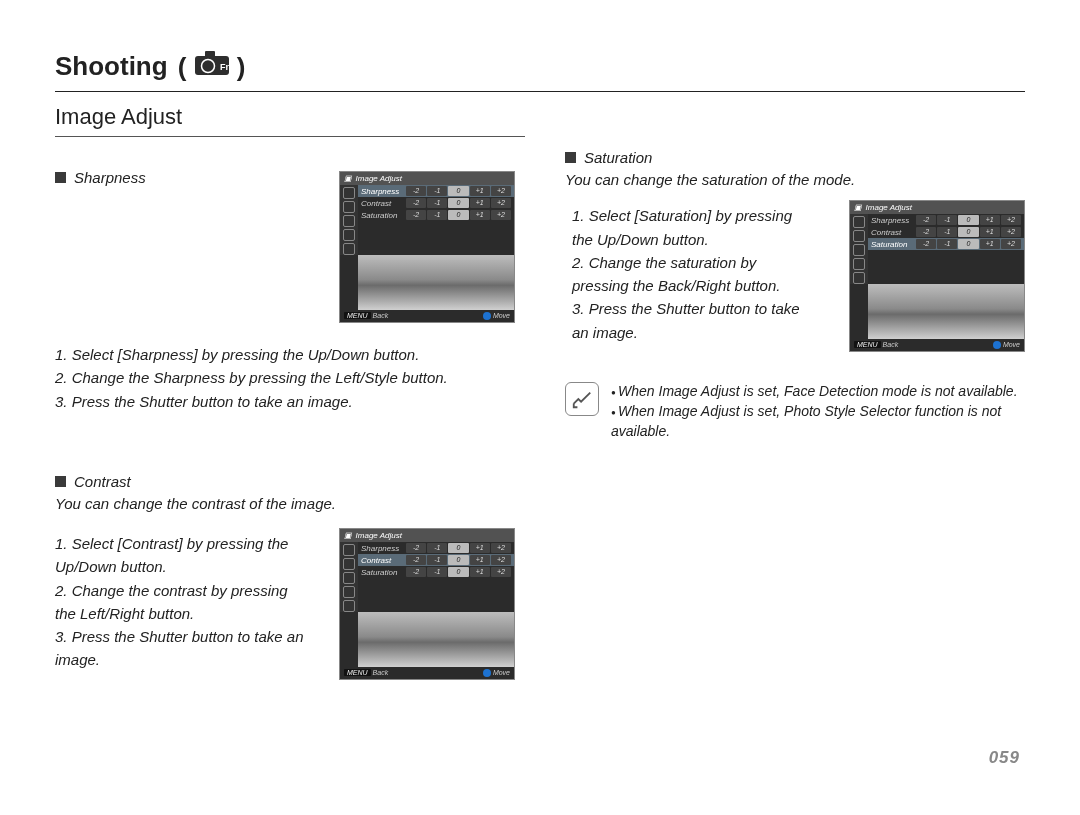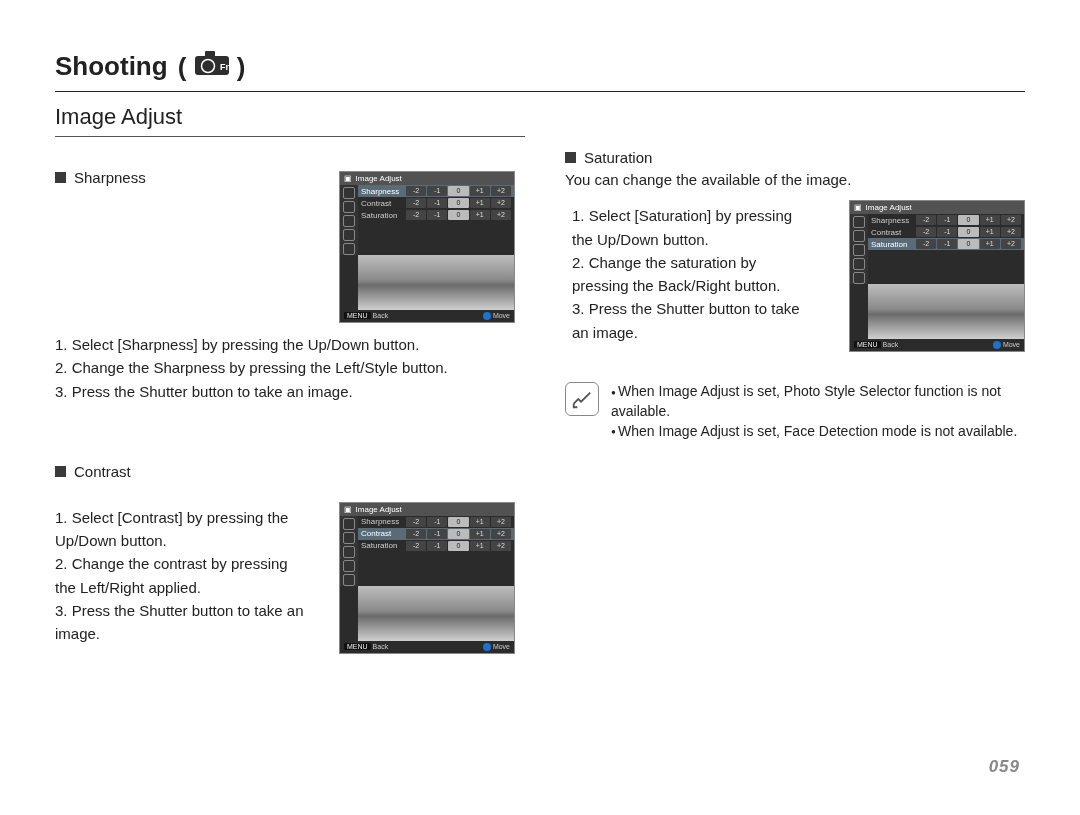--- a/index.html
+++ b/index.html
@@ -2,28 +2,28 @@
 <html><head>
 <meta charset="utf-8">
 <style>
   * { box-sizing: border-box; margin: 0; padding: 0; }
   html, body { width: 1080px; height: 815px; background: #fff; font-family: Arial, Helvetica, sans-serif; color: #222; }
   .page { position: relative; width: 1080px; height: 815px; padding: 50px 55px 0 55px; }
   .chapter-title { font-size: 26px; font-weight: bold; border-bottom: 1.5px solid #222; padding-bottom: 8px; display: flex; align-items: center; gap: 10px; }
   .cam-icon { width: 36px; height: 26px; }
   .section-title { font-size: 22px; font-weight: 400; margin-top: 12px; padding-bottom: 6px; border-bottom: 1px solid #555; width: 470px; }
   .columns { display: flex; gap: 50px; margin-top: 12px; }
-  .col { width: 470px; display: flex; flex-direction: column; }
+  .col { width: 470px; display: flex; flex-direction: column; font-style: italic; }
   .block { margin-top: 20px; }
   .block-heading { font-size: 15px; display: flex; align-items: center; gap: 8px; }
   .heading-marker { width: 11px; height: 11px; background: #3a3a3a; display: inline-block; }
   .block-text { font-size: 15px; line-height: 1.35; margin-top: 4px; }
   .with-shot { display: flex; gap: 32px; align-items: flex-start; }
   .with-shot .txt { flex: 1; }
-  .steps { font-size: 15px; line-height: 1.55; margin-top: 10px; padding-left: 0; list-style-position: inside; }
+  .steps { font-size: 15px; line-height: 1.55; margin-top: 20px; padding-left: 0; list-style-position: inside; }
   .steps.inshot { margin-top: 6px; }
   .screenshot { width: 176px; flex: 0 0 176px; background: #2b2b2b; border: 1px solid #888; font-size: 8px; color: #ccc; margin-top: 2px; }
   .shot-title { background: #525252; color: #fff; padding: 2px 4px; display: flex; align-items: center; gap: 4px; font-size: 8px; }
   .shot-rows { display: flex; }
   .shot-icons { width: 18px; background: #333; display: flex; flex-direction: column; align-items: center; padding-top: 2px; gap: 2px; }
   .shot-icons .ic { width: 12px; height: 12px; border: 1px solid #888; border-radius: 2px; }
   .shot-main { flex: 1; }
   .shot-row { display: flex; align-items: center; padding: 1px 3px; gap: 3px; }
   .shot-row.active { background: #5a6b78; color: #fff; }
   .shot-label { width: 42px; font-size: 8px; }
@@ -32,21 +32,21 @@
   .sc.mid { background: #bbb; color: #222; }
   .shot-preview { height: 55px; background: linear-gradient(180deg,#bdbdbd 0%, #8a8a8a 45%, #6b6b6b 55%, #d0d0d0 100%); margin-left: 18px; position: relative; }
   .shot-bottom { display: flex; justify-content: space-between; padding: 2px 4px; background: #2b2b2b; font-size: 7px; color: #ccc; }
   .shot-menu { background: #111; color: #eee; padding: 0 3px; border-radius: 1px; }
   .shot-move-ic { display: inline-block; width: 8px; height: 8px; border-radius: 50%; background: #1d72d1; margin-right: 2px; vertical-align: middle; }
   .note-box { display: flex; gap: 12px; margin-top: 10px; }
   .note-icon { width: 34px; height: 34px; border: 1px solid #888; border-radius: 6px; display: flex; align-items: center; justify-content: center; flex: 0 0 34px; }
   .note-icon svg { width: 22px; height: 22px; }
   .note-list { list-style: none; font-size: 14px; line-height: 1.4; }
   .note-list li::before { content: "● "; font-size: 8px; vertical-align: middle; }
-  .page-num { position: absolute; bottom: 38px; right: 60px; font-size: 17px; font-style: italic; font-weight: bold; color: #888; letter-spacing: 1px; margin-top: 11px; }
+  .page-num { position: absolute; bottom: 47px; right: 60px; font-size: 17px; font-style: italic; font-weight: bold; color: #888; letter-spacing: 1px; margin-top: 11px; }
   .chapter-title .paren { font-weight: bold; }
 </style>
 </head>
 <body>
 
 <div class="page">
 
   <div class="chapter-title">
     <span>Shooting</span>
     <span class="paren">(
@@ -132,24 +132,25 @@
           <li>Change the Sharpness by pressing the Left/Style button.</li>
           <li>Press the Shutter button to take an image.</li>
         </ol>
       </div>
 
       <div class="block" style="margin-top:60px;">
         <div class="block-heading">
           <span class="heading-marker"></span>
           <span>Contrast</span>
         </div>
-        <div class="with-shot" style="margin-top:20px;">
+        <div class="block-text">You can change the contrast of the image.</div>
+        <div class="with-shot" style="margin-top:12px;">
           <ol class="steps inshot" style="flex:1;">
             <li>Select [Contrast] by pressing the Up/Down button.</li>
-            <li>Change the contrast by pressing the Left/Right applied.</li>
+            <li>Change the contrast by pressing the Left/Right button.</li>
             <li>Press the Shutter button to take an image.</li>
           </ol>
           <div class="screenshot">
             <div class="shot-title">
                 <span>▣</span>
                 <span>Image Adjust</span>
               </div>
             <div class="shot-rows">
               <div class="shot-icons">
                   <div class="ic"></div>
@@ -202,21 +203,21 @@
 
     </div>
 
     <div class="col">
 
       <div class="block" style="margin-top:0;">
         <div class="block-heading">
           <span class="heading-marker"></span>
           <span>Saturation</span>
         </div>
-        <div class="block-text">You can change the available of the image.</div>
+        <div class="block-text">You can change the saturation of the mode.</div>
         <div class="with-shot" style="margin-top:8px;margin-left:7px;">
           <ol class="steps inshot" style="flex:1;">
             <li>Select [Saturation] by pressing the Up/Down button.</li>
             <li>Change the saturation by pressing the Back/Right button.</li>
             <li>Press the Shutter button to take an image.</li>
           </ol>
           <div class="screenshot">
             <div class="shot-title">
                 <span>▣</span>
                 <span>Image Adjust</span>
@@ -271,22 +272,22 @@
         </div>
       </div>
 
       <div class="note-box" style="margin-top:30px;">
         <div class="note-icon">
           <svg viewBox="0 0 24 24">
               <path fill="none" stroke="#555" stroke-width="2" d="M3 17l5-5 3 3 10-10M3 17v4h4"></path>
             </svg>
         </div>
         <ul class="note-list">
+          <li>When Image Adjust is set, Face Detection mode is not available.</li>
           <li>When Image Adjust  is set, Photo Style Selector function is not available.</li>
-          <li>When Image Adjust is set, Face Detection mode is not available.</li>
         </ul>
       </div>
 
     </div>
   </div>
 
   <div class="page-num">059</div>
 </div>
 
 </body></html>

